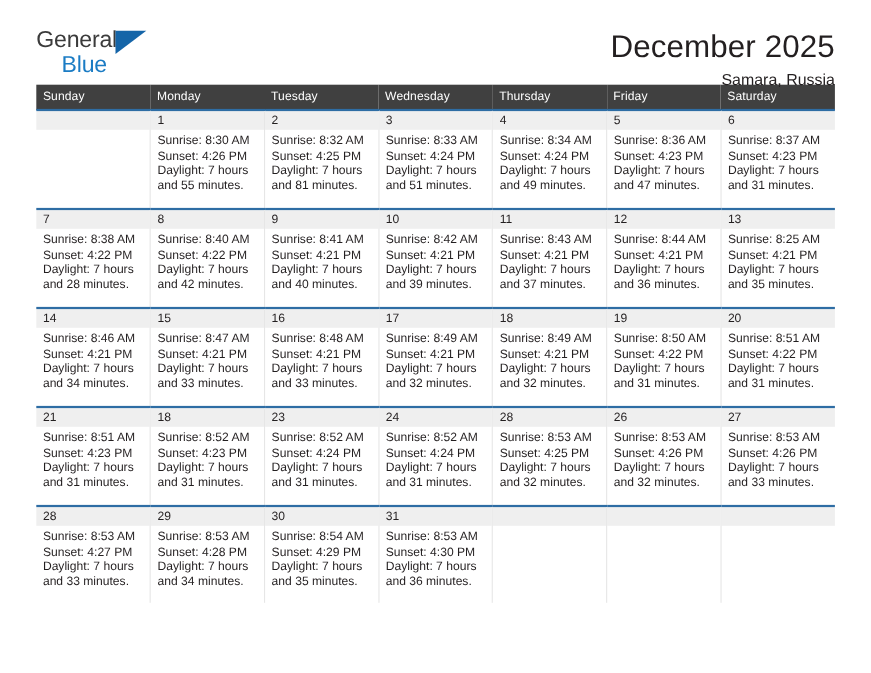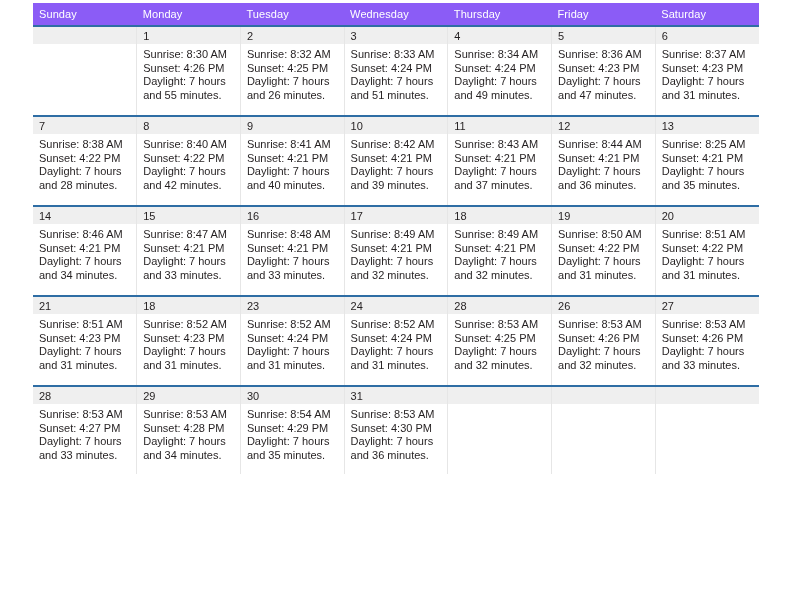--- a/index.html
+++ b/index.html
@@ -86,21 +86,21 @@
   
   .calendar {
     width: 726px;
     border-collapse: collapse;
     table-layout: fixed;
     margin-top: 3px;
   }
   .calendar col { width: 103.71px; }
 
   thead th {
-    background: #8b5cf6;
+    background: #404040;
     color: #ffffff;
     font-size: 11px;
     font-weight: normal;
     text-align: left;
     padding: 5px 0 5px 6px;
     height: 19px;
     box-sizing: border-box;
     letter-spacing: 0.1px;
   }
 
@@ -134,20 +134,34 @@
     color: #231f20;
   }
   .cell-body div { white-space: nowrap; }
   .cell-empty .cell-body { visibility: hidden; }
 </style>
 </head>
 <body>
 
 <div class="page">
 
+  <div class="masthead">
+
+    <div class="logo">
+      <span class="logo-general">General</span>
+      <span class="logo-triangle"></span>
+      <span class="logo-blue">Blue</span>
+    </div>
+
+    <div class="title-block">
+      <div class="cal-title">December 2025</div>
+      <div class="cal-subtitle">Samara, Russia</div>
+    </div>
+
+  </div>
 
   <table class="calendar">
     <colgroup>
       <col>
         <col>
         <col>
         <col>
         <col>
         <col>
         <col>
@@ -182,21 +196,21 @@
               <div>Daylight: 7 hours</div>
               <div>and 55 minutes.</div>
             </div>
           </td>
           <td>
             <div class="daynum-band">2</div>
             <div class="cell-body">
               <div>Sunrise: 8:32 AM</div>
               <div>Sunset: 4:25 PM</div>
               <div>Daylight: 7 hours</div>
-              <div>and 26 minutes.</div>
+              <div>and 81 minutes.</div>
             </div>
           </td>
           <td>
             <div class="daynum-band">3</div>
             <div class="cell-body">
               <div>Sunrise: 8:33 AM</div>
               <div>Sunset: 4:24 PM</div>
               <div>Daylight: 7 hours</div>
               <div>and 51 minutes.</div>
             </div>

